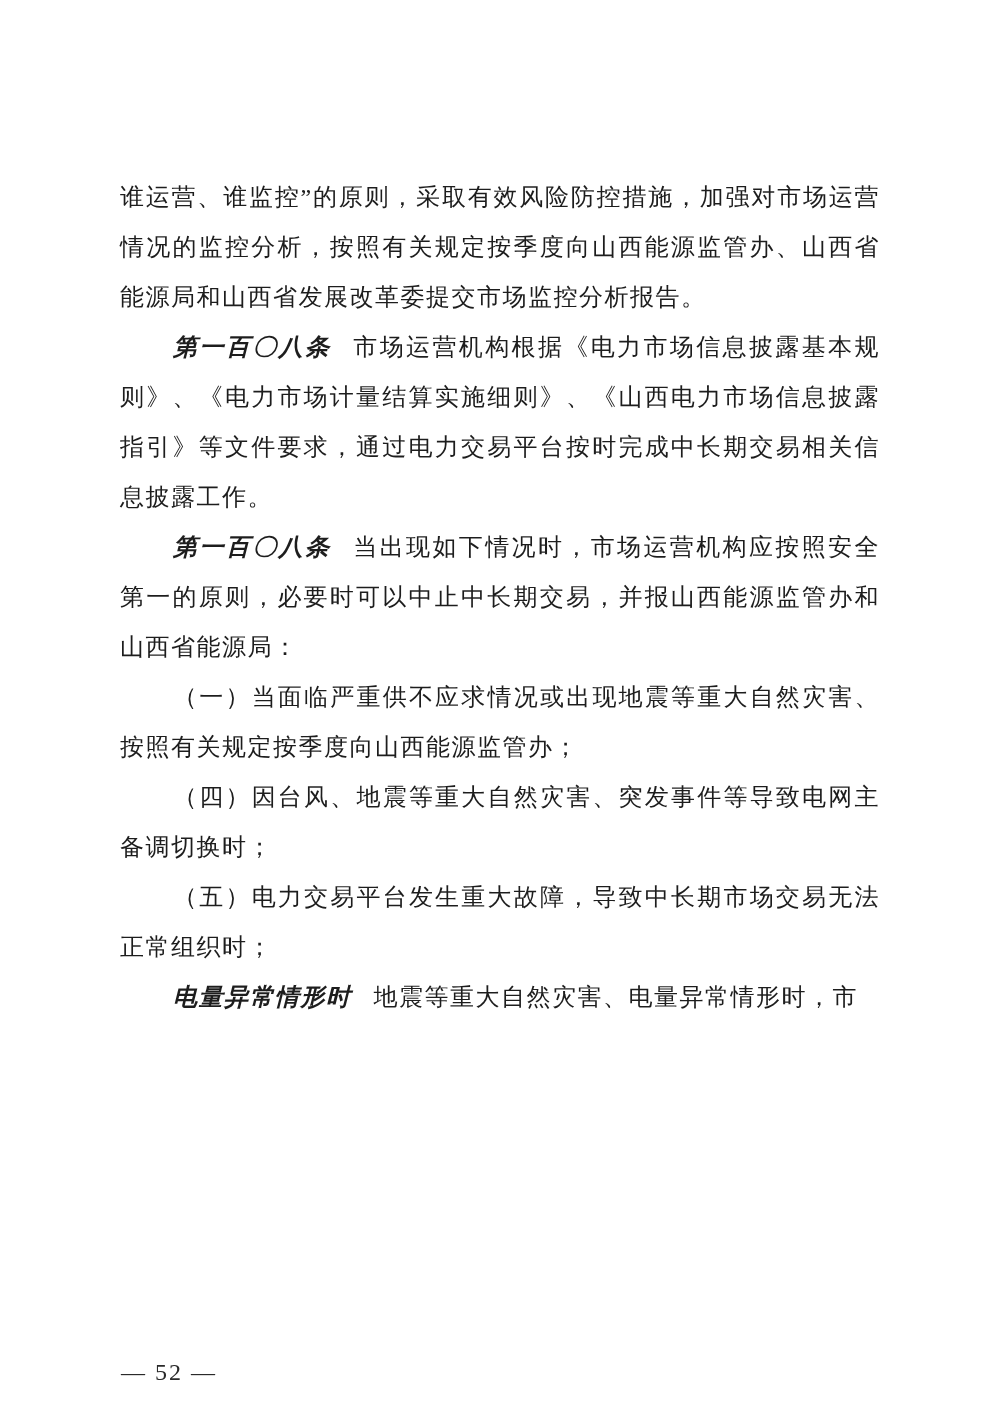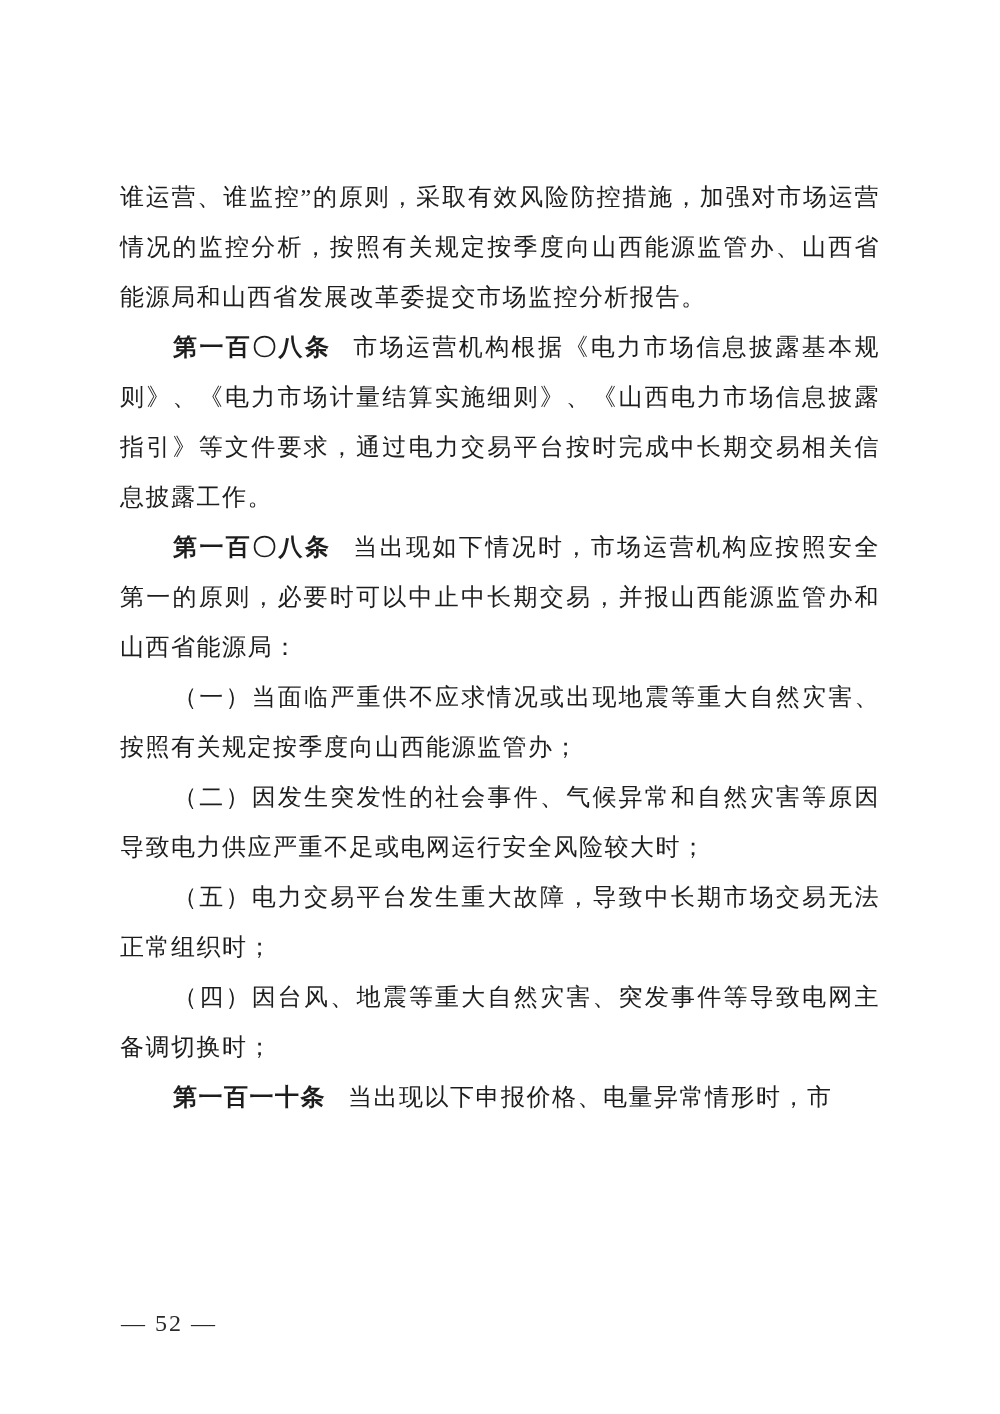--- a/index.html
+++ b/index.html
@@ -31,51 +31,51 @@
     text-align: justify;
     text-justify: inter-character;
     word-break: break-all;
   }
   .para.indent {
     text-indent: 53px;
   }
   .article-no {
     font-weight: bold;
     margin-right: 22px;
+    font-style: italic;
   }
   .footer {
     position: absolute;
     left: 121px;
-    top: 1303px;
+    top: 1352px;
     font-size: 24px;
     line-height: 40px;
     letter-spacing: 2px;
     color: #2a2a2a;
   }
 </style>
 </head>
 <body>
 
 <div class="page">
   <div class="content">
 
     <p class="para"><span>谁运营、谁监控”的原则，采取有效风险防控措施，加强对市场运营情况的监控分析，按照有关规定按季度向山西能源监管办、山西省能源局和山西省发展改革委提交市场监控分析报告。</span></p>
 
     <p class="para indent"><span class="article-no">第一百〇八条</span><span>市场运营机构根据《电力市场信息披露基本规则》、《电力市场计量结算实施细则》、《山西电力市场信息披露指引》等文件要求，通过电力交易平台按时完成中长期交易相关信息披露工作。</span></p>
 
     <p class="para indent"><span class="article-no">第一百〇八条</span><span>当出现如下情况时，市场运营机构应按照安全第一的原则，必要时可以中止中长期交易，并报山西能源监管办和山西省能源局：</span></p>
 
     <p class="para indent"><span>（一）当面临严重供不应求情况或出现地震等重大自然灾害、按照有关规定按季度向山西能源监管办；</span></p>
 
-    <p class="para indent"><span>（二）因发生突发性的社会事件、气候异常和自然灾害等原因导致电力供应严重不足或电网运行安全风险较大时；</span></p>
 
+
+    <p class="para indent"><span>（四）因台风、地震等重大自然灾害、突发事件等导致电网主备调切换时；</span></p>
 
     <p class="para indent"><span>（五）电力交易平台发生重大故障，导致中长期市场交易无法正常组织时；</span></p>
 
-    <p class="para indent"><span>（四）因台风、地震等重大自然灾害、突发事件等导致电网主备调切换时；</span></p>
 
-
-    <p class="para indent"><span class="article-no">第一百一十条</span><span>当出现以下申报价格、电量异常情形时，市</span></p>
+    <p class="para indent"><span class="article-no">电量异常情形时</span><span>地震等重大自然灾害、电量异常情形时，市</span></p>
 
   </div>
 
   <div class="footer">— 52 —</div>
 </div>
 
 </body></html>

